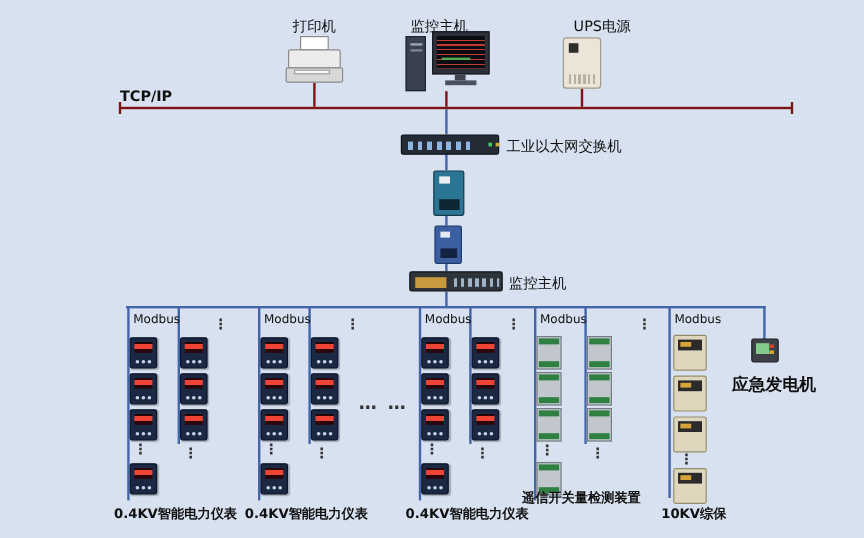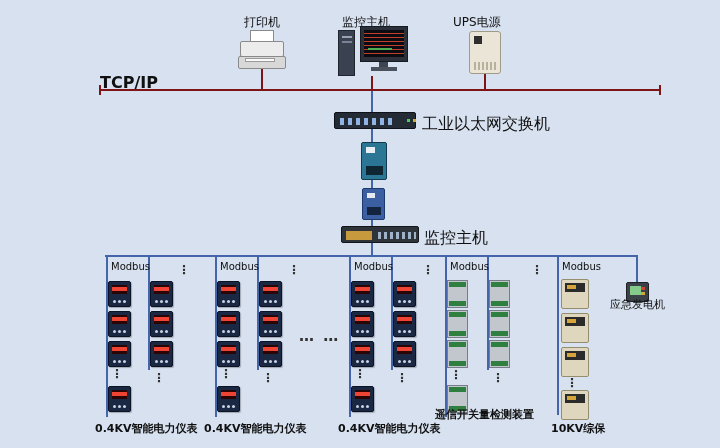--- a/index.html
+++ b/index.html
@@ -6,21 +6,21 @@
   html,body { width:720px; height:448px; }
   body {
     position:relative;
     background:#d7e1f0;
     font-family:"DejaVu Sans","Liberation Sans",sans-serif;
     overflow:hidden;
     color:#111;
   }
   .abs { position:absolute; }
   .lbl { position:absolute; font-size:12px; color:#101010; white-space:nowrap; }
-  .lbl.sm { font-size:16px; }
+  .lbl.sm { font-size:12px; }
   .lbl.b  { font-weight:bold; font-size:11px; }
   .vline { position:absolute; width:2px; }
   .hline { position:absolute; height:2px; }
   .maroon { background:#7e1416; }
   .blue   { background:#4565ab; }
 
   .dots-v { position:absolute; font-size:12px; font-weight:bold; color:#333; line-height:1; }
   .dots-h { position:absolute; font-size:15px; font-weight:bold; color:#333; letter-spacing:2px; }
 
   
@@ -70,21 +70,21 @@
 <div class="vline blue" style="left:257px;top:255px;height:115px;"></div>
 <div class="vline blue" style="left:349px;top:255px;height:162px;"></div>
 <div class="vline blue" style="left:391px;top:255px;height:115px;"></div>
 <div class="vline blue" style="left:445px;top:255px;height:162px;"></div>
 <div class="vline blue" style="left:487px;top:255px;height:115px;"></div>
 <div class="vline blue" style="left:557px;top:255px;height:160px;"></div>
 <div class="vline blue" style="left:636px;top:255px;height:28px;"></div>
 
 <div class="lbl" style="left:244px;top:14px;">打印机</div>
 <div class="lbl" style="left:342px;top:14px;text-align:center;">监控主机</div>
-<div class="lbl" style="left:453px;top:14px;">UPS电源</div>
+<div class="lbl" style="left:478px;top:14px;">UPS电源</div>
 
 <div class="abs" style="left:238px;top:30px;width:48px;height:40px;">
   <div class="abs" style="left:12px;top:0;width:24px;height:12px;background:#ffffff;border:1px solid #8a8a8a;"></div>
   <div class="abs" style="left:2px;top:11px;width:44px;height:16px;background:#ececec;border:1px solid #8a8a8a;border-radius:2px;"></div>
   <div class="abs" style="left:0;top:26px;width:48px;height:13px;background:#d8d8d8;border:1px solid #8a8a8a;border-radius:2px;"></div>
   <div class="abs" style="left:7px;top:28px;width:30px;height:4px;background:#fafafa;border:1px solid #999999;"></div>
 </div>
 
 <div class="abs" style="left:334px;top:24px;width:78px;height:52px;">
   <div class="abs" style="left:4px;top:6px;width:17px;height:46px;background:#3a4252;border:1px solid #20242e;">
@@ -181,19 +181,19 @@
 <div class="dots-v" style="left:492px;top:372px;">⋮</div>
 <div class="dots-v" style="left:531px;top:264px;">⋮</div>
 
 <div class="prot" style="left:561px;top:279px;"></div>
 <div class="prot" style="left:561px;top:313px;"></div>
 <div class="prot" style="left:561px;top:347px;"></div>
 <div class="prot" style="left:561px;top:390px;"></div>
 <div class="dots-v" style="left:566px;top:377px;">⋮</div>
 
 <div class="genctrl" style="left:626px;top:282px;"></div>
-<div class="lbl" style="left:610px;top:297px;font-size:11px;font-weight:normal;">应急发电机</div>
+<div class="lbl" style="left:610px;top:312px;font-size:14px;font-weight:bold;">应急发电机</div>
 
 <div class="lbl b" style="left:95px;top:421px;">0.4KV智能电力仪表</div>
 <div class="lbl b" style="left:204px;top:421px;">0.4KV智能电力仪表</div>
 <div class="lbl b" style="left:338px;top:421px;">0.4KV智能电力仪表</div>
 <div class="lbl b" style="left:435px;top:407px;">遥信开关量检测装置</div>
 <div class="lbl b" style="left:551px;top:421px;">10KV综保</div>
 
 </body></html>

